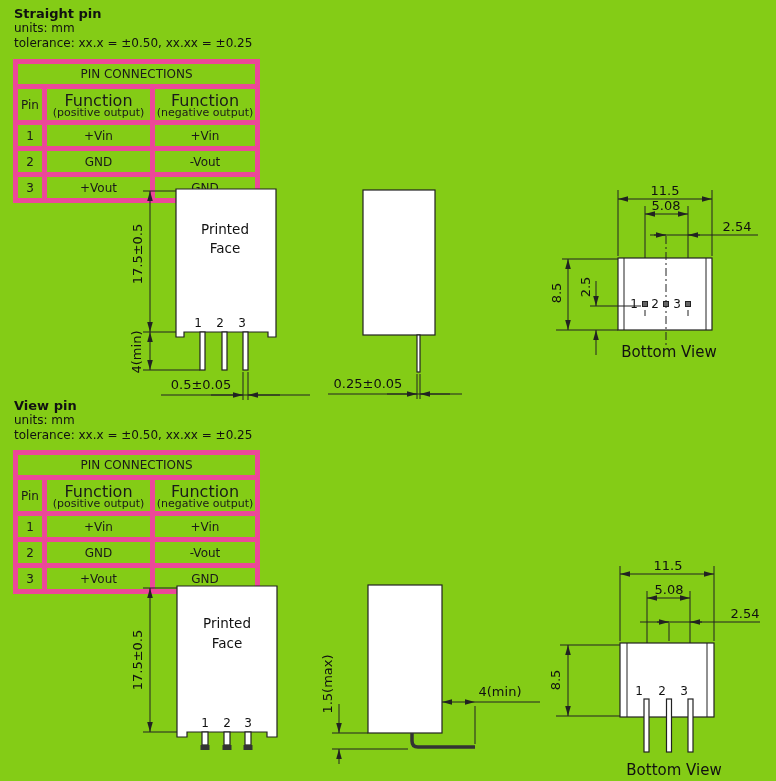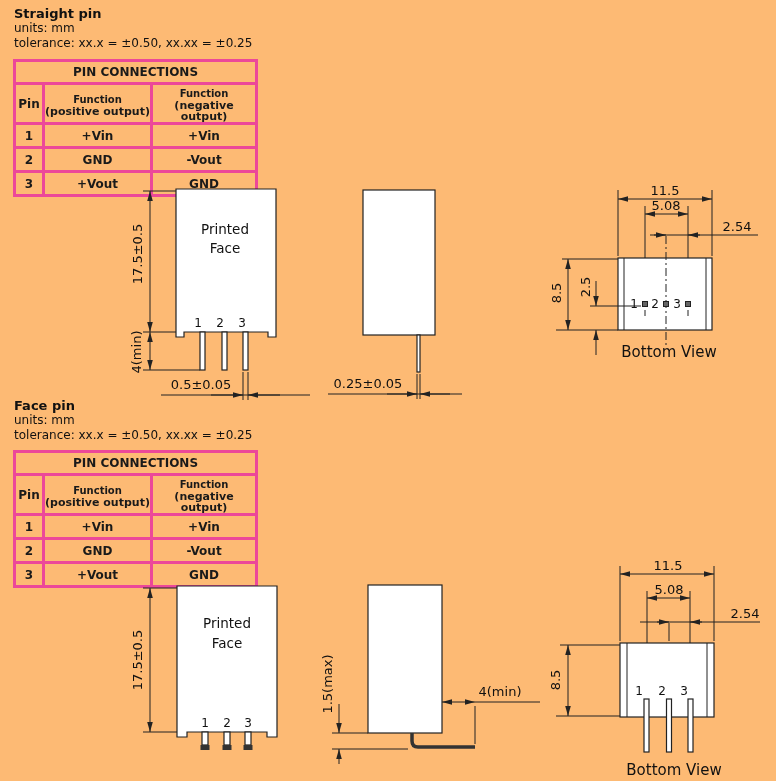--- a/index.html
+++ b/index.html
@@ -1,28 +1,28 @@
 <!DOCTYPE html>
 <html><head>
 <meta charset="utf-8">
 <style>
   html,body{margin:0;padding:0;background:#fff;}
-  #page{position:relative;width:776px;height:781px;background:#fdba74;
+  #page{position:relative;width:776px;height:781px;background:#84cc16;
         font-family:"DejaVu Sans","Liberation Sans",sans-serif;color:#111;overflow:hidden;}
   .sec-title{position:absolute;left:14px;font-size:13px;font-weight:bold;color:#111;}
   .sec-line{position:absolute;left:14px;font-size:12px;color:#111;text-align:right;}
   .pintable{position:absolute;left:13px;width:242px;border-collapse:collapse;table-layout:fixed;
             font-size:12px;color:#1a1a1a;}
-  .pintable th,.pintable td{border:3px solid #ec4899;text-align:center;vertical-align:middle;
-            font-weight:bold;padding:0;}
+  .pintable th,.pintable td{border:5px solid #ec4899;text-align:center;vertical-align:middle;
+            font-weight:normal;padding:0;}
   .pintable .t-title{height:20px;font-size:12px;}
   .pintable .t-head td{height:31px;}
   .pintable .t-row td{height:21px;}
   .sub{display:block;font-size:11px;line-height:11px;}
-  .fn{display:block;font-size:10px;line-height:13px;margin-top:2px;}
+  .fn{display:block;font-size:16px;line-height:13px;margin-top:2px;}
   .col-pin{width:29px;}.col-pos{width:108px;}.col-neg{width:105px;}
   svg text{fill:#111;font-family:"DejaVu Sans","Liberation Sans",sans-serif;}
   .dim{font-size:13px;}
   .pnum{font-size:12px;}
   .face{font-size:13.5px;}
   .cap{font-size:15px;}
   .ln{stroke:#222;stroke-width:1;fill:none;}
   .shape{stroke:#222;stroke-width:1.2;fill:#fff;}
 </style>
 </head>
@@ -66,21 +66,21 @@
       <td>-Vout</td>
     </tr>
     <tr class="t-row">
       <td>3</td>
       <td>+Vout</td>
       <td>GND</td>
     </tr>
   </tbody>
     </table>
 
-  <div class="sec-title" style="top:398px;">Face pin</div>
+  <div class="sec-title" style="top:398px;">View pin</div>
   <div class="sec-line" style="top:413px;">units: mm</div>
   <div class="sec-line" style="top:428px;">tolerance: xx.x = ±0.50, xx.xx = ±0.25</div>
 
   <table class="pintable" style="top:450px;">
     <colgroup>
         <col class="col-pin">
         <col class="col-pos">
         <col class="col-neg">
       </colgroup>
     <tbody>

